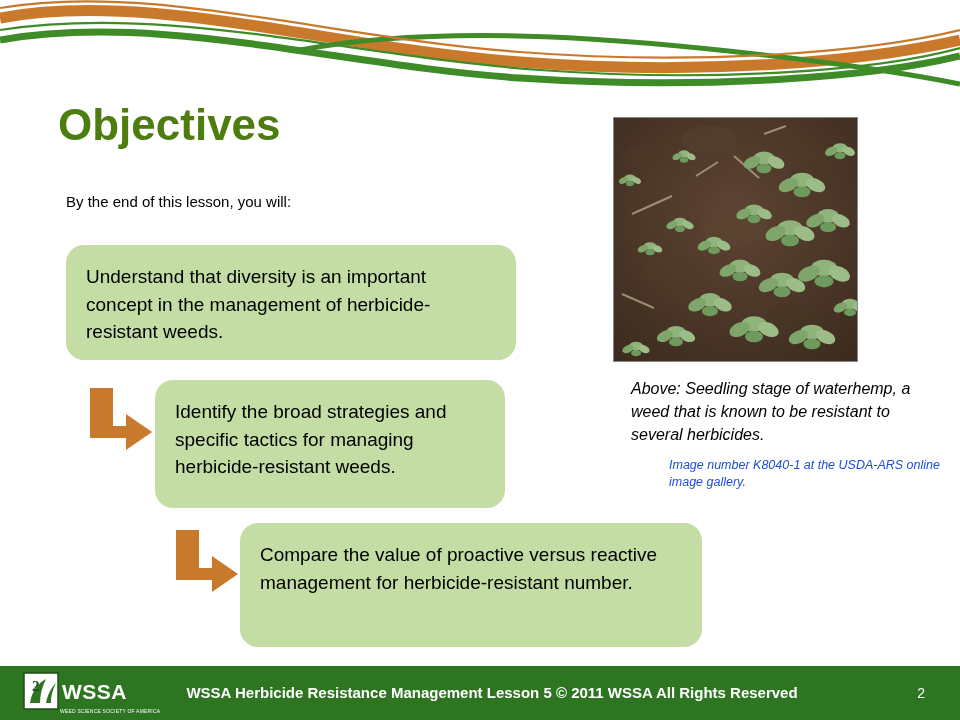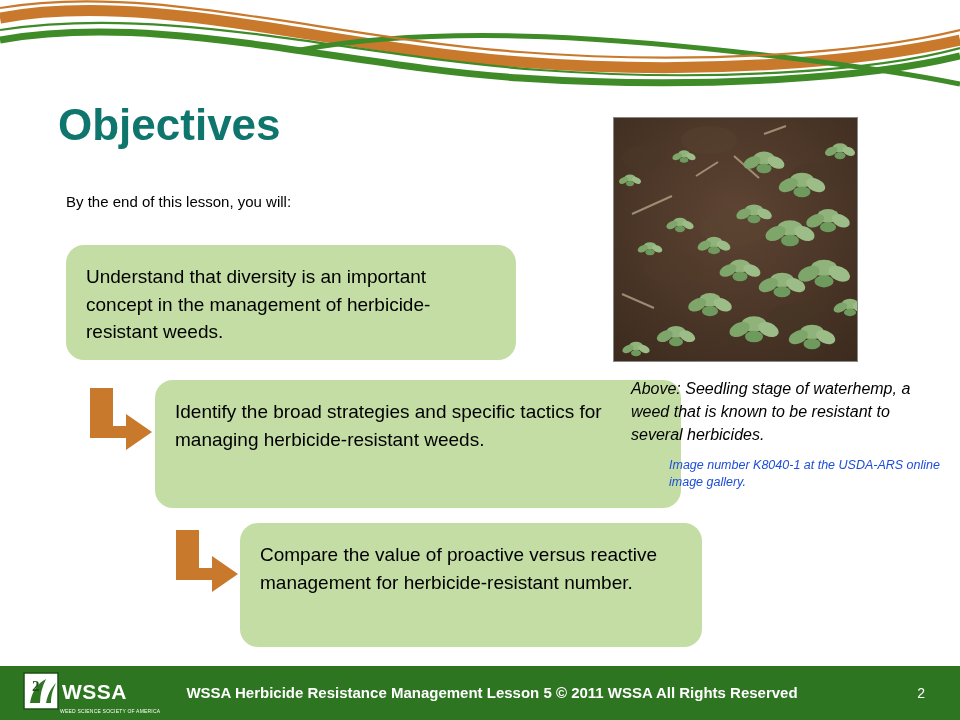--- a/index.html
+++ b/index.html
@@ -31,21 +31,21 @@
     height: 100px;
   }
 
   
   .title {
     position: absolute;
     left: 58px;
     top: 100px;
     font-size: 44px;
     font-weight: bold;
-    color: #0f766e;
+    color: #4d7c0f;
     letter-spacing: 0px;
   }
 
   
   .intro {
     position: absolute;
     left: 66px;
     top: 193px;
     font-size: 15px;
     color: #000000;
@@ -56,21 +56,21 @@
     position: absolute;
     background: #C3DDA4;
     border-radius: 18px;
     box-sizing: border-box;
     padding: 18px 22px 34px 20px;
     font-size: 19px;
     line-height: 1.45;
     color: #000000;
   }
   #box1 { left: 66px;  top: 245px;  width: 450px; height: 115px; }
-  #box2 { left: 155px; top: 380px;  width: 526px; height: 128px; }
+  #box2 { left: 155px; top: 380px;  width: 350px; height: 128px; }
   #box3 { left: 240px; top: 523px;  width: 462px; height: 124px; }
 
   
   .arrow {
     position: absolute;
   }
 
   
   .photo-frame {
     position: absolute;

